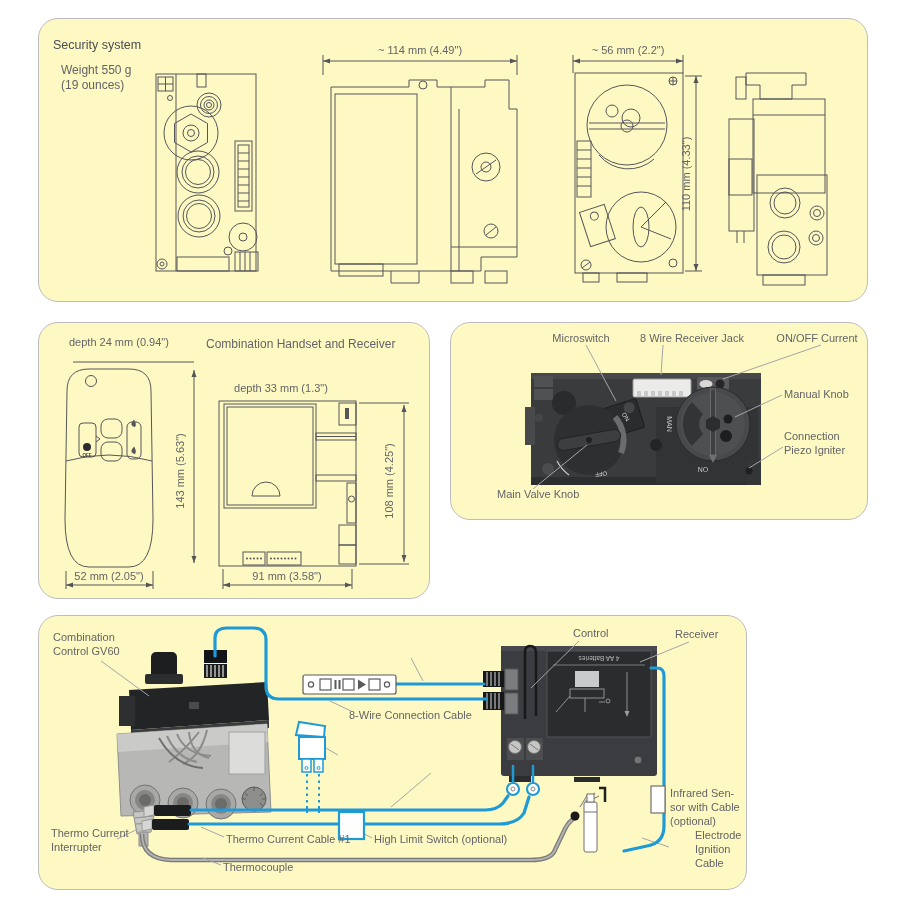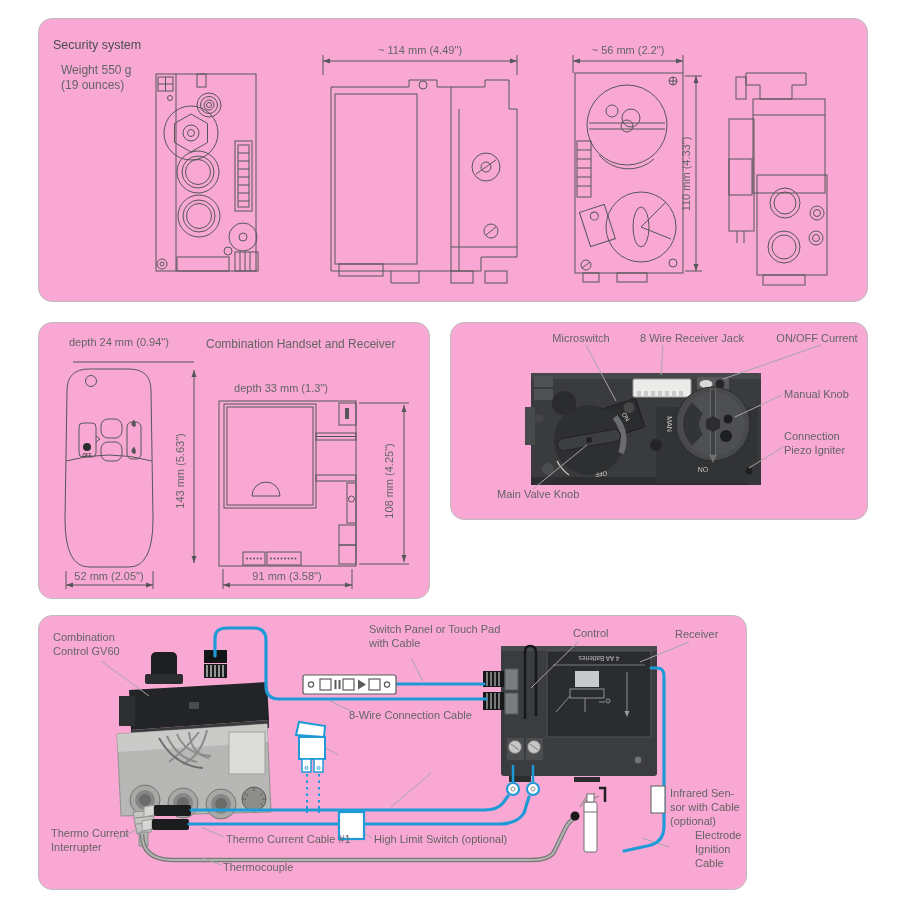--- a/index.html
+++ b/index.html
@@ -1,18 +1,18 @@
 <!DOCTYPE html>
 <html><head>
 <meta charset="utf-8">
 <style>
   html,body{margin:0;padding:0;background:#fff;}
   #stage{position:relative;width:900px;height:900px;background:#fff;
          font-family:"Liberation Sans",sans-serif;overflow:hidden;}
-  .panel{position:absolute;background:#f9a8d4;border:1.5px solid #bcbdbf;border-radius:14px;}
+  .panel{position:absolute;background:#fef9c3;border:1.5px solid #bcbdbf;border-radius:20px;}
   .panel svg{position:absolute;left:0;top:0;}
   .lbl{position:absolute;font-size:11px;color:#636466;line-height:1.28;white-space:pre-line;}
   .clabel{transform:translateX(-50%);white-space:nowrap;}
   .vlabel{transform:translate(-50%,-50%) rotate(-90deg);white-space:nowrap;}
   .title{font-size:12.5px;color:#4a4e50;}
   .big{font-size:12px;}
 </style>
 </head>
 <body>
 
@@ -506,22 +506,20 @@
         <rect x="304" y="63" width="11" height="11"></rect>
         <polygon points="319,63.5 319,73.5 327,68.5" fill="#5a5b5d" stroke="none"></polygon>
         <rect x="330" y="63" width="11" height="11"></rect>
         <circle cx="348" cy="68.5" r="2.6"></circle>
       </g>
 
       <rect x="612" y="170" width="14" height="27" fill="#fff" stroke="#6f706e" stroke-width="1.2"></rect>
     </svg>
     <div class="lbl" style="left:14px;top:14px;">Combination
 Control GV60</div>
-    <div class="lbl" style="left:330px;top:6px;">Switch Panel or Touch Pad
-with Cable</div>
     <div class="lbl" style="left:534px;top:10px;">Control</div>
     <div class="lbl" style="left:636px;top:11px;">Receiver</div>
     <div class="lbl" style="left:310px;top:92px;">8-Wire Connection Cable</div>
     <div class="lbl" style="left:631px;top:170px;">Infrared Sen-
 sor with Cable
 (optional)</div>
     <div class="lbl" style="left:12px;top:210px;">Thermo Current
 Interrupter</div>
     <div class="lbl" style="left:187px;top:216px;">Thermo Current Cable #1</div>
     <div class="lbl" style="left:335px;top:216px;">High Limit Switch (optional)</div>

